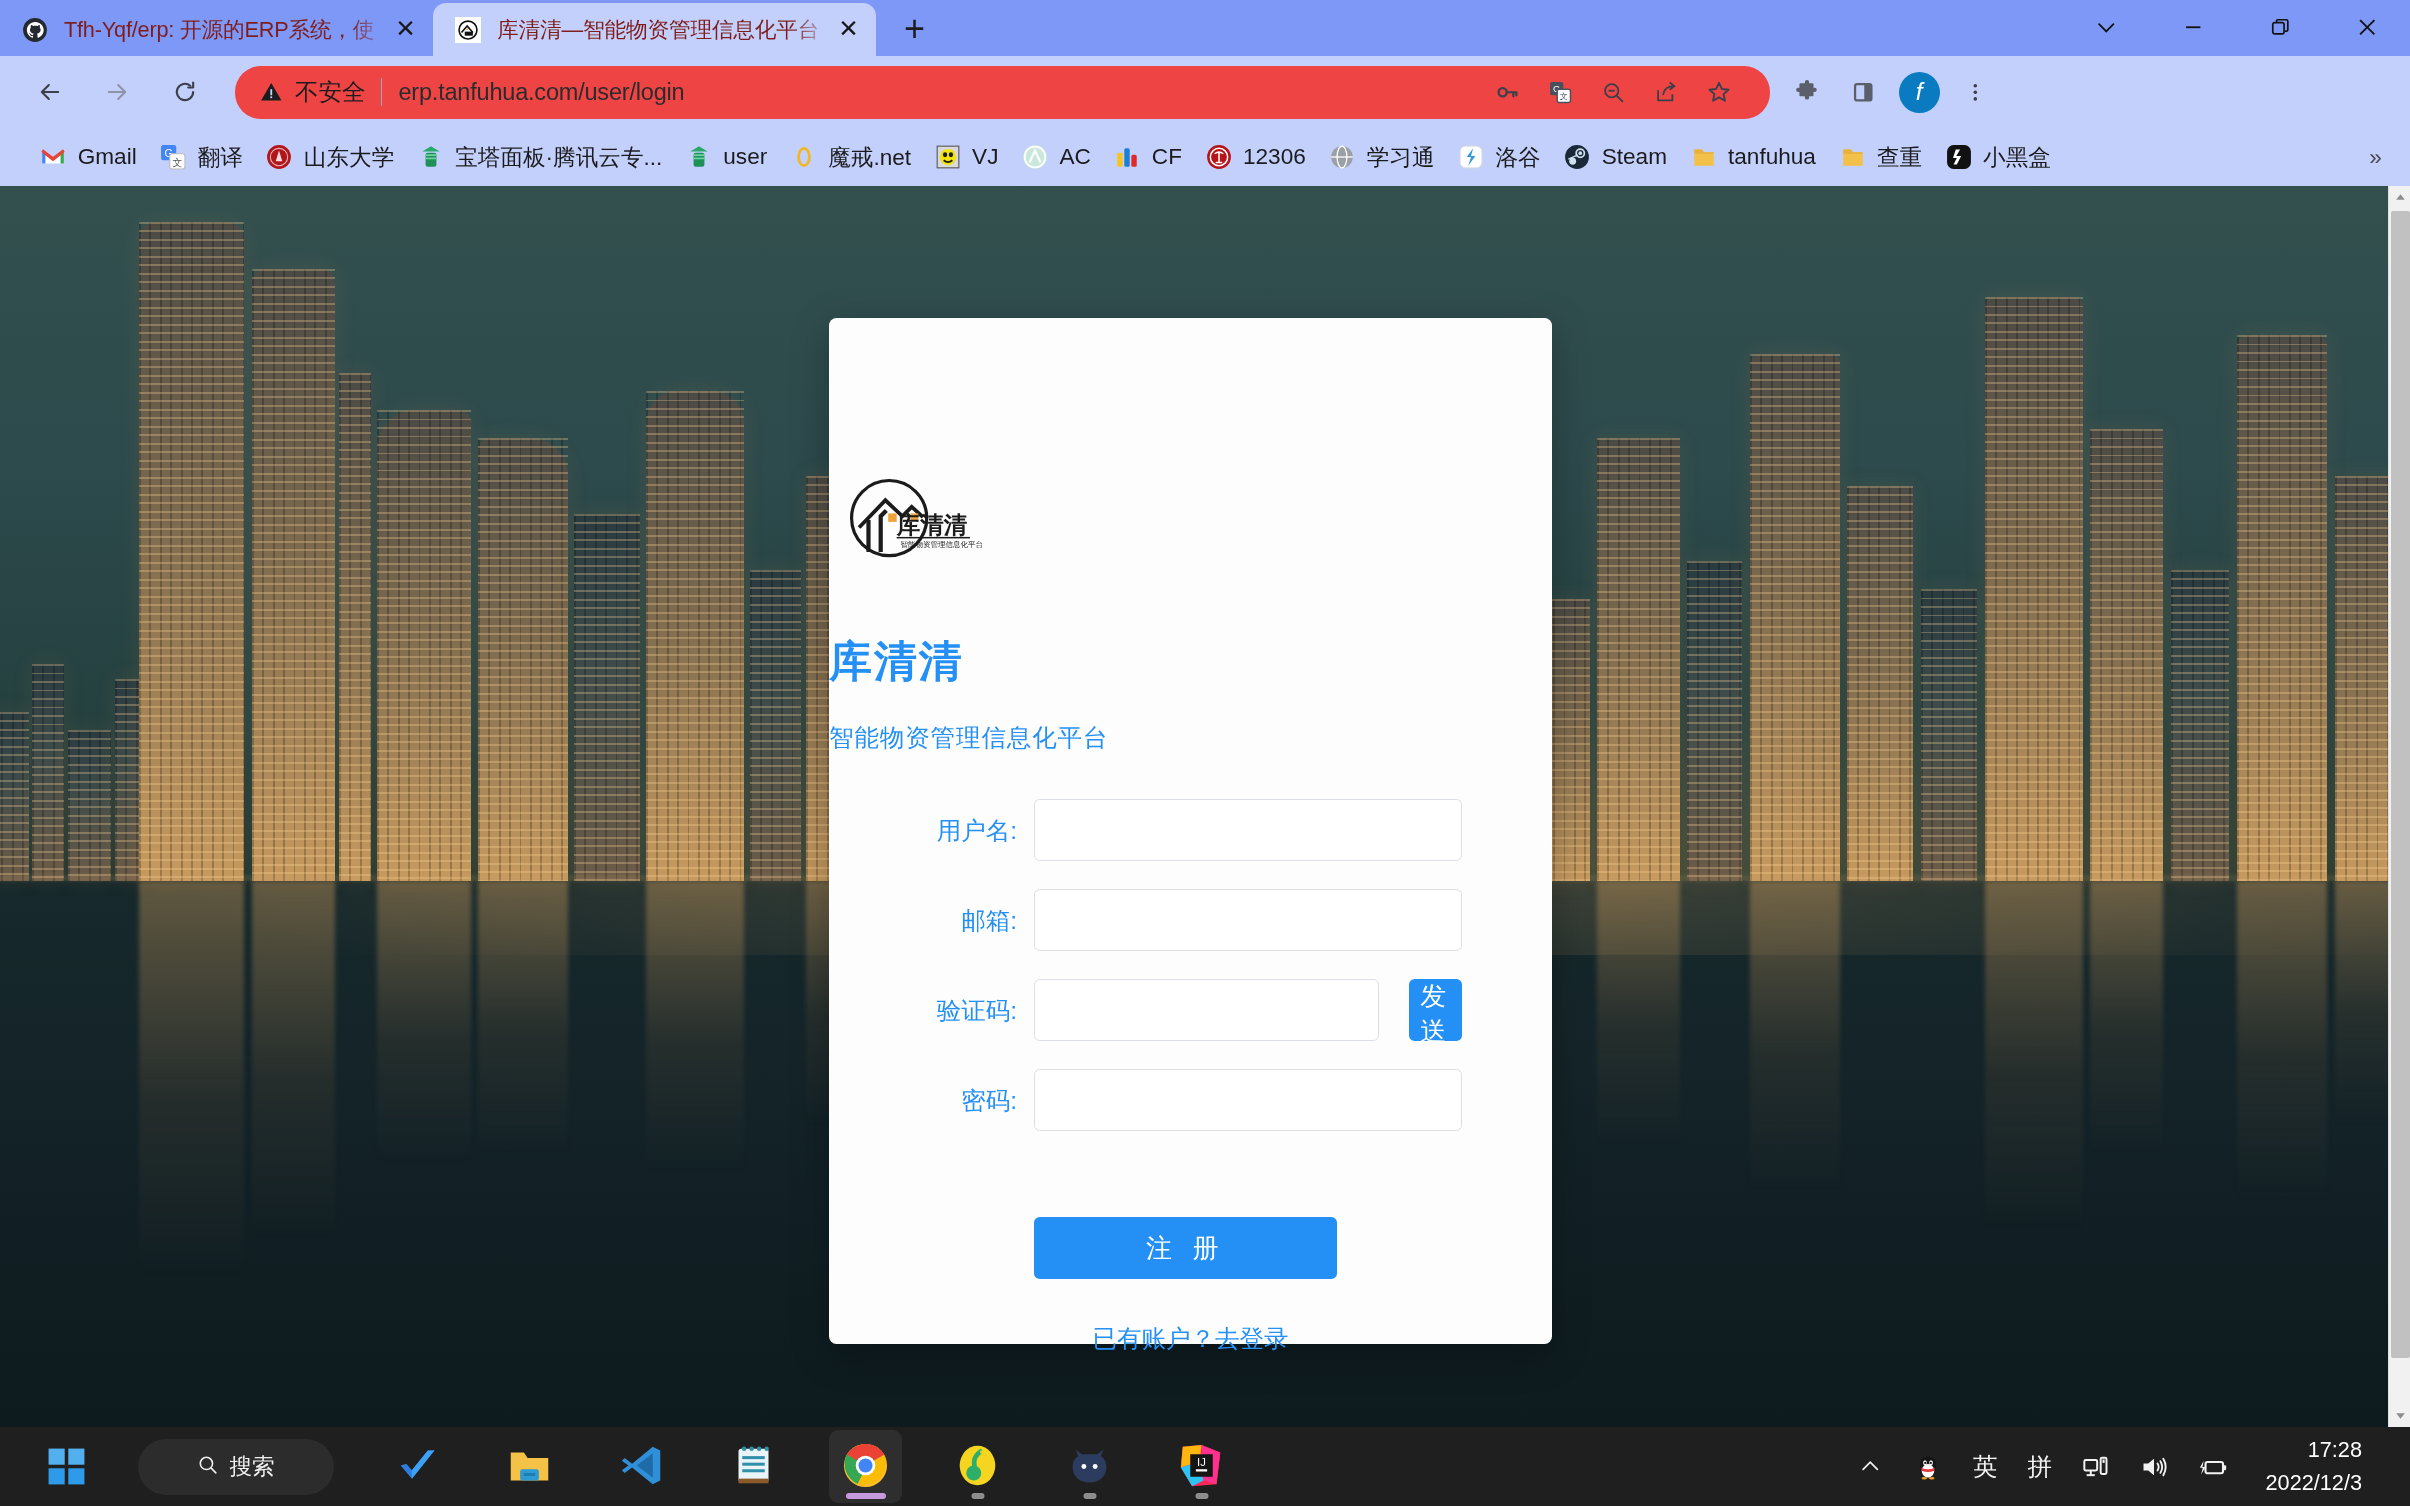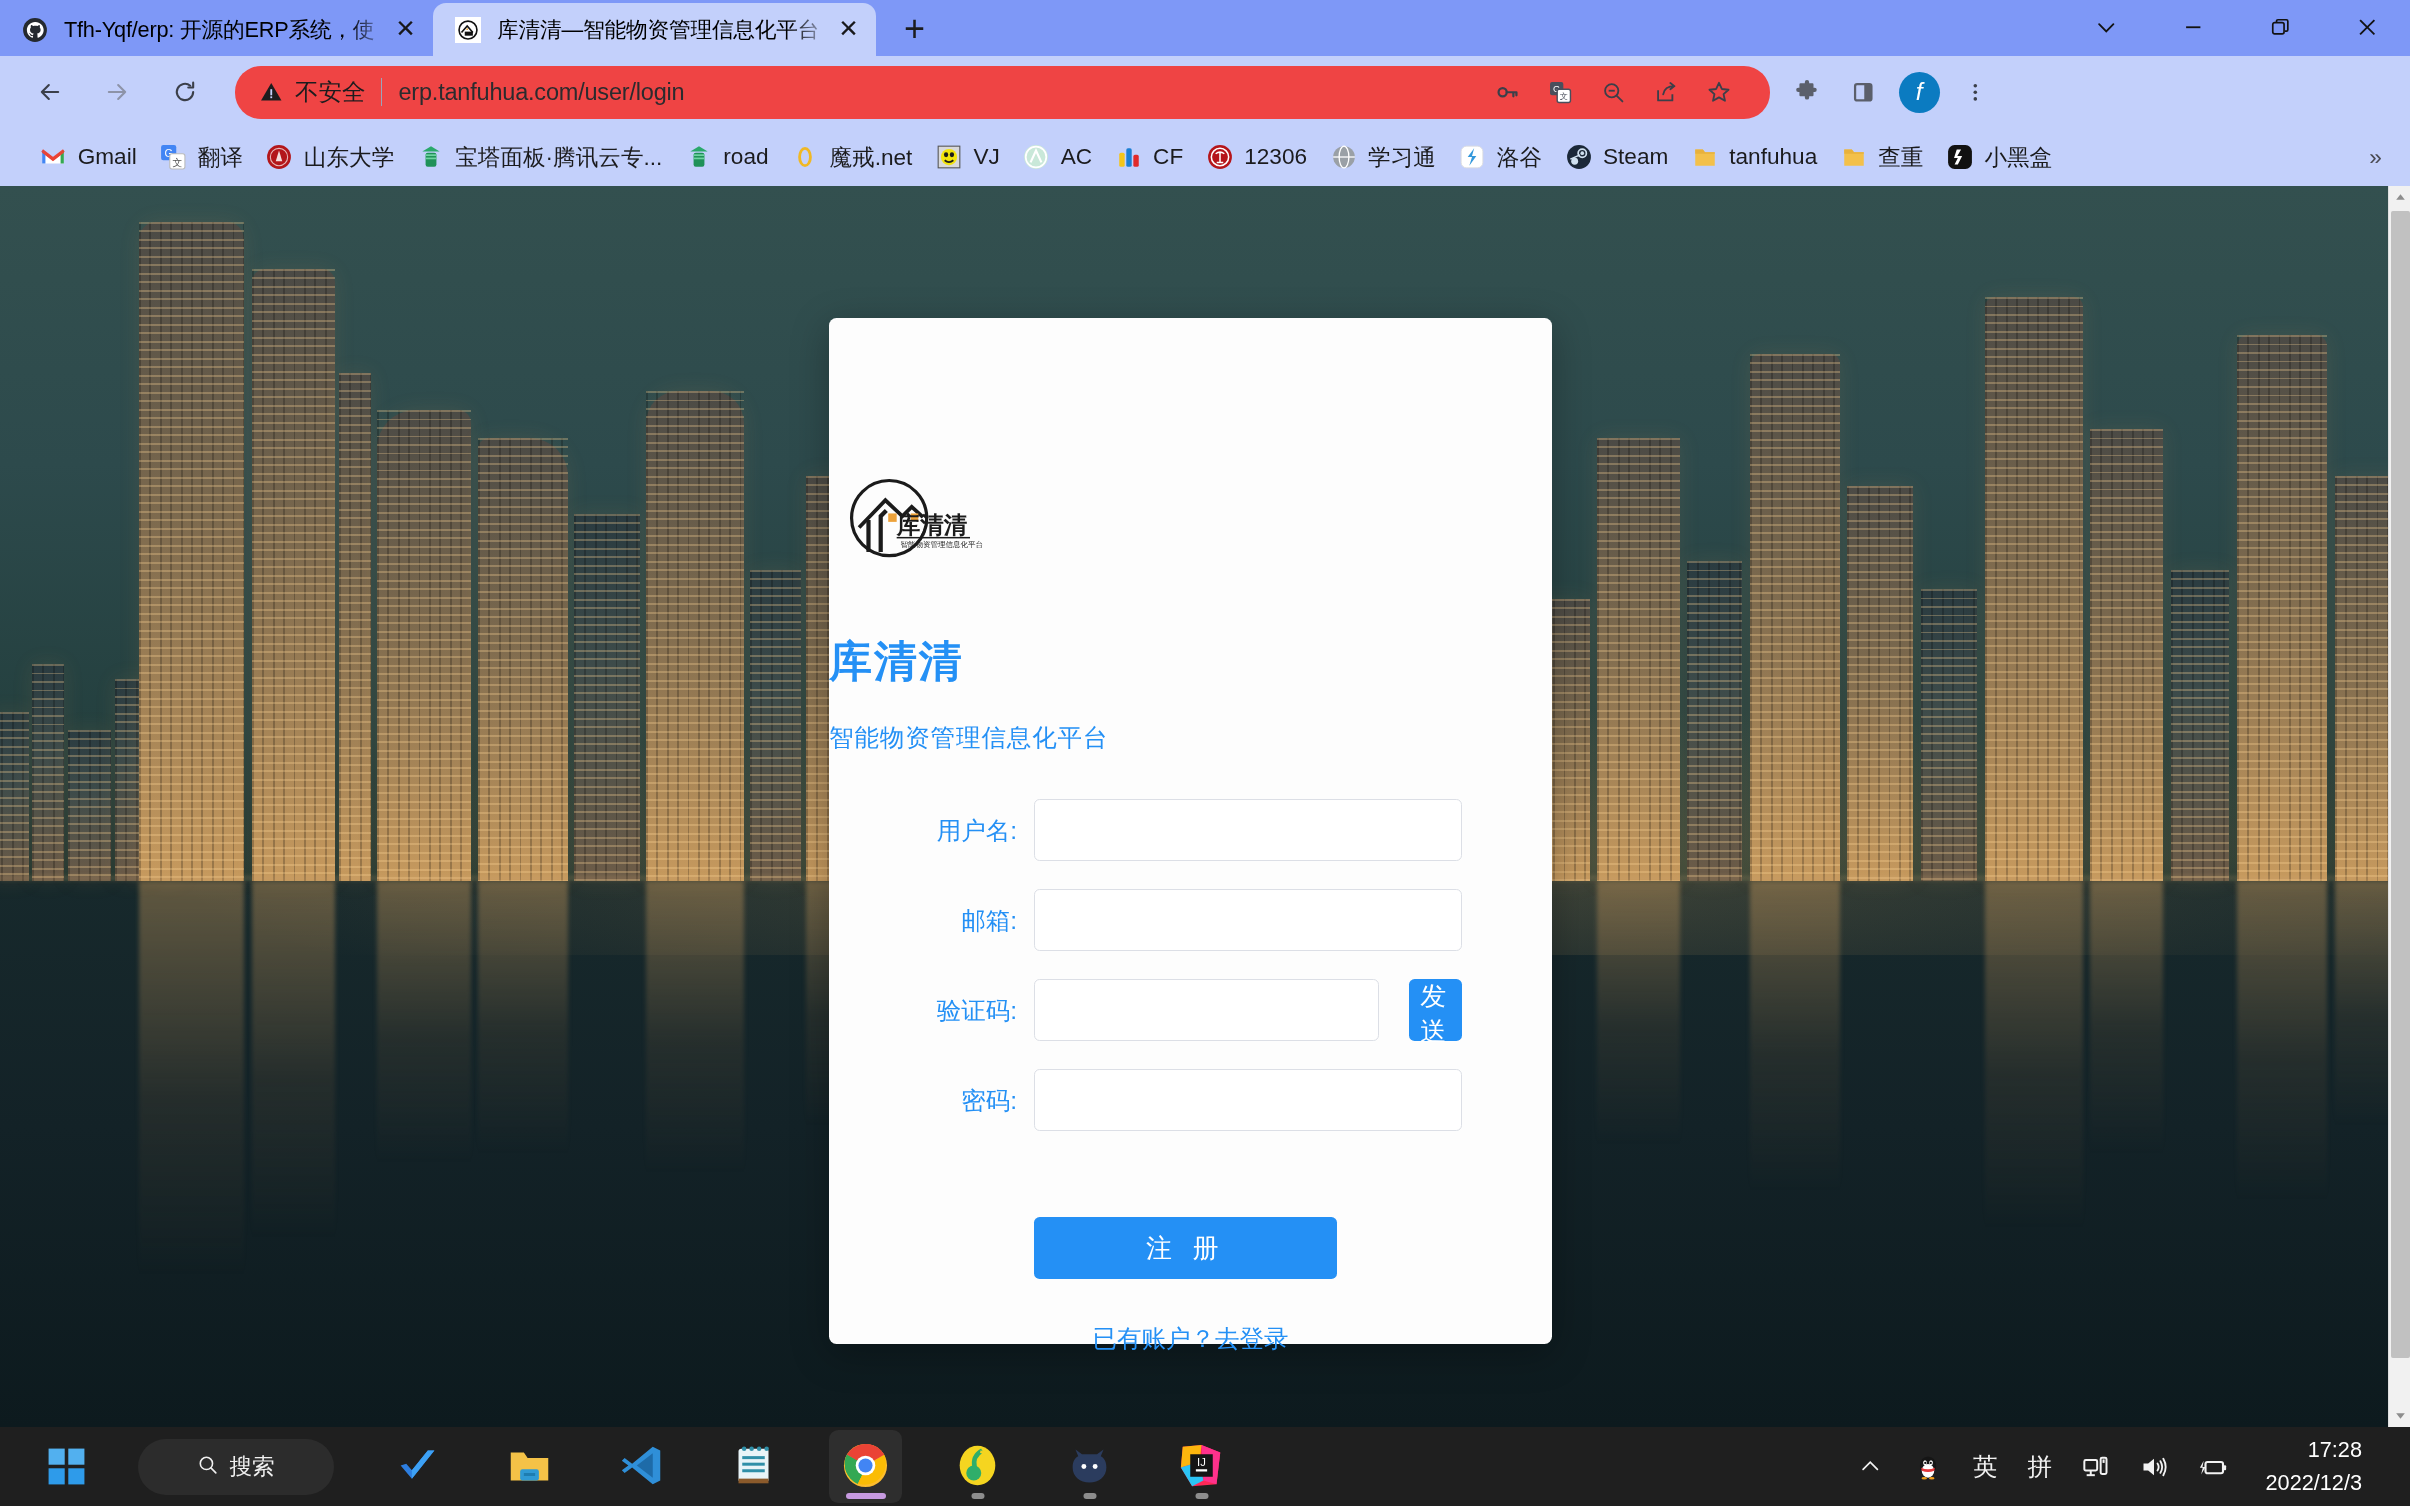--- a/index.html
+++ b/index.html
@@ -34,21 +34,21 @@
   }
   .tab.inactive { background: transparent; width: 433px; }
   .tab.active { background: #c3d0fb; width: 443px; }
   .tab-favicon {
     width: 28px; height: 28px; flex: 0 0 28px;
     margin-right: 15px;
     display: flex; align-items: center; justify-content: center;
   }
   .tab-title {
     flex: 1 1 auto;
-    font-size: 21.7px; color: #000000;
+    font-size: 21.7px; color: #7f1d1d;
     white-space: nowrap; overflow: hidden;
     -webkit-mask-image: linear-gradient(to right, #000 88%, transparent 100%);
     mask-image: linear-gradient(to right, #000 88%, transparent 100%);
     letter-spacing: -0.2px;
   }
   .tab-close {
     width: 36px; height: 36px; flex: 0 0 36px;
     display: flex; align-items: center; justify-content: center;
     font-size: 24.5px; color: #18181a; line-height: 1;
     border-radius: 50%;
@@ -528,21 +528,21 @@
 
     <div class="bm">
       <span class="bm-ico">
         <svg width="26" height="26" viewBox="0 0 24 24">
             <path d="M4 7 L12 2 L20 7 Z" fill="#2aa96b"></path>
             <rect x="7" y="8" width="10" height="13" rx="2" fill="#1f9158"></rect>
             <rect x="7" y="9.5" width="10" height="1.6" fill="#6ed3a2"></rect>
             <rect x="7" y="12.5" width="10" height="1.6" fill="#6ed3a2"></rect>
           </svg>
       </span>
-      <span class="bm-label">road</span>
+      <span class="bm-label">user</span>
     </div>
 
     <div class="bm">
       <span class="bm-ico">
         <svg width="26" height="26" viewBox="0 0 24 24">
             <ellipse cx="12" cy="12" rx="5" ry="8" fill="none" stroke="#f0b824" stroke-width="2.6"></ellipse>
           </svg>
       </span>
       <span class="bm-label">魔戒.net</span>
     </div>

